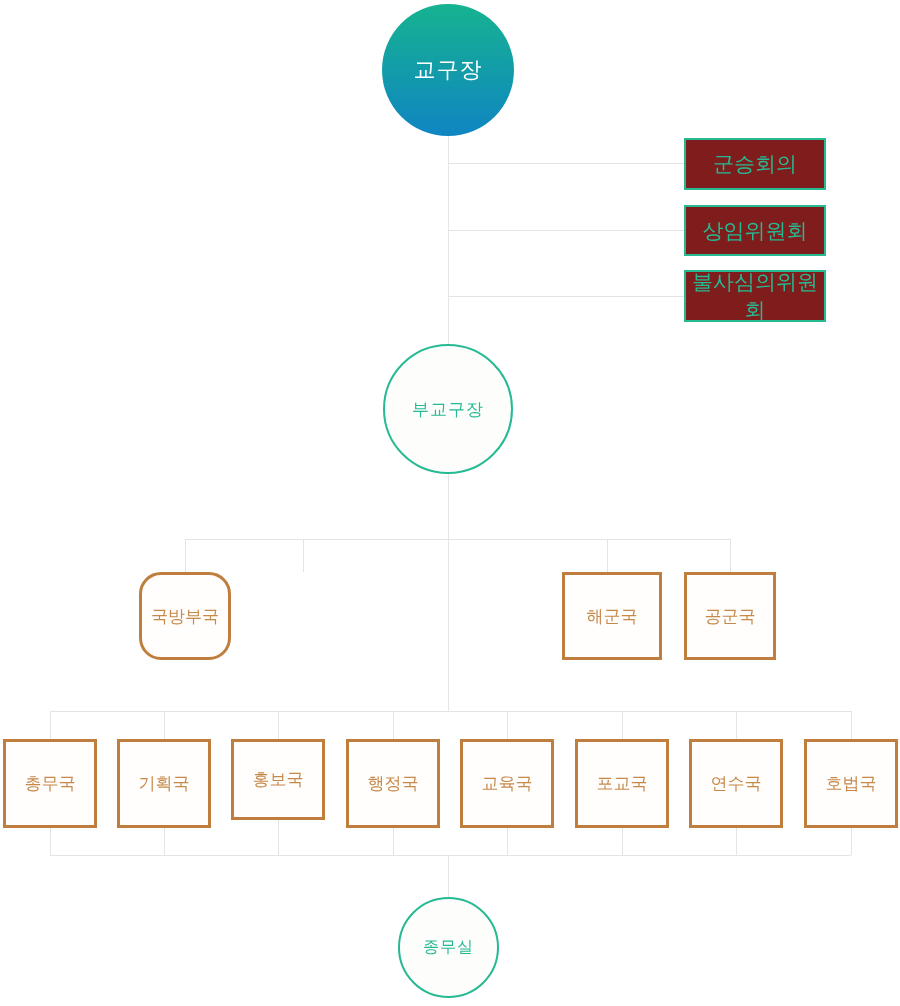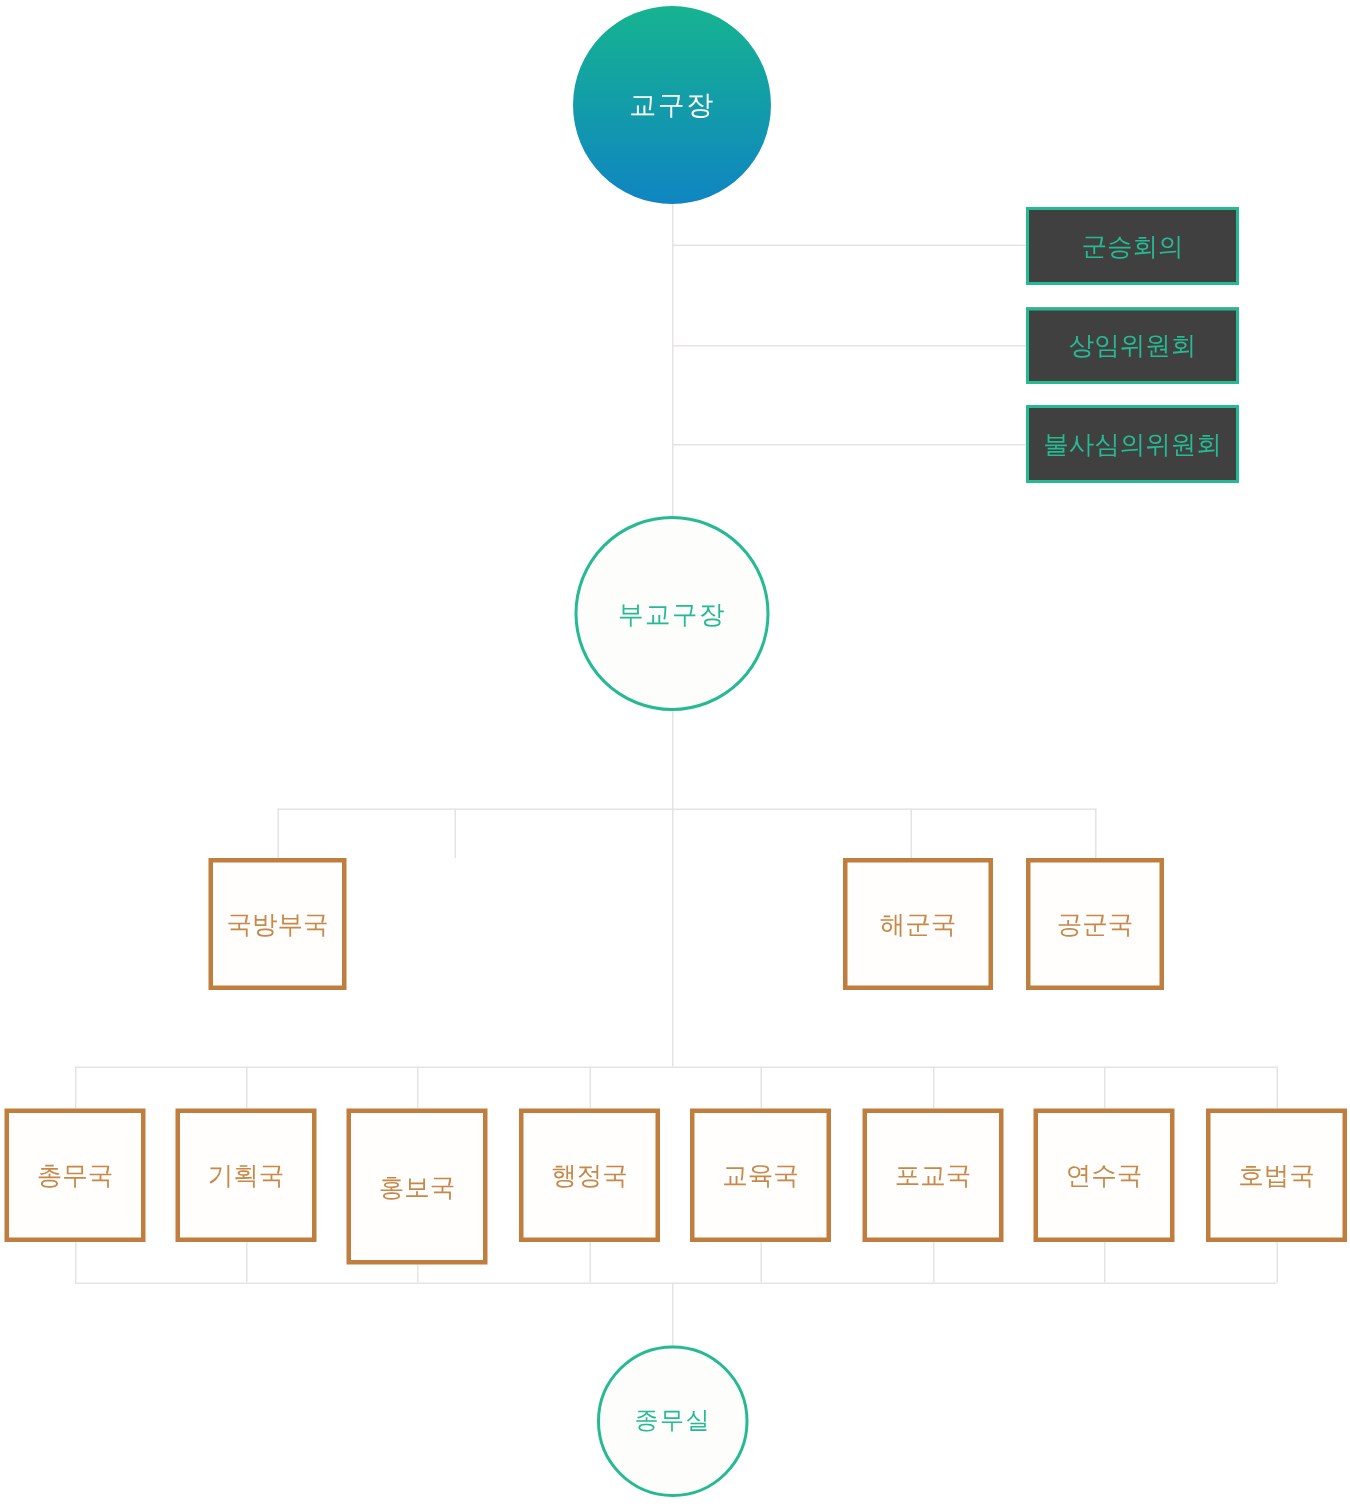--- a/index.html
+++ b/index.html
@@ -28,37 +28,37 @@
     align-items:center;
     justify-content:center;
     box-sizing:border-box;
     text-align:center;
     font-weight:500;
   }
   .circle{border-radius:50%;}
   .root-circle{
     background:linear-gradient(180deg,var(--grad-top) 0%,var(--grad-bottom) 100%);
     color:#ffffff;
-    font-size:18px;
+    font-size:22px;
     letter-spacing:1px;
     font-family:Liberation Mono, monospace;
   }
   .outline-circle{
     background:#fdfdfc;
     border:2px solid var(--teal);
     color:var(--teal);
     font-size:17px;
     letter-spacing:1px;
   }
   .office-circle{font-size:16px;}
   .teal-box{
-    background:#404040;
+    background:#7f1d1d;
     border:2px solid var(--teal);
     color:var(--teal);
-    font-size:17px;
+    font-size:21px;
   }
   .orange-box{
     background:#fffefd;
     border:3px solid var(--orange);
     color:var(--orange-text);
     font-size:17px;
   }
 </style>
 </head>
 <body>
@@ -103,37 +103,37 @@
     <span>상임위원회</span>
   </div>
   <div class="node teal-box" style="left:684px;top:270px;width:142px;height:52px;">
     <span>불사심의위원회</span>
   </div>
 
   <div class="node circle outline-circle" style="left:383px;top:344px;width:130px;height:130px;">
     <span>부교구장</span>
   </div>
 
-  <div class="node orange-box" style="left:139px;top:572px;width:92px;height:88px;">
+  <div class="node orange-box" style="left:139px;top:572px;width:92px;height:88px;border-radius:22px;">
     <span>국방부국</span>
   </div>
   <div class="node orange-box" style="left:562px;top:572px;width:100px;height:88px;">
     <span>해군국</span>
   </div>
   <div class="node orange-box" style="left:3px;top:739px;width:94px;height:89px;">
     <span>총무국</span>
   </div>
 
   <div class="node orange-box" style="left:684px;top:572px;width:92px;height:88px;">
     <span>공군국</span>
   </div>
   <div class="node orange-box" style="left:117px;top:739px;width:94px;height:89px;">
     <span>기획국</span>
   </div>
-  <div class="node orange-box" style="left:231px;top:739px;width:94px;height:104px;">
+  <div class="node orange-box" style="left:231px;top:739px;width:94px;height:81px;">
     <span>홍보국</span>
   </div>
   <div class="node orange-box" style="left:346px;top:739px;width:94px;height:89px;">
     <span>행정국</span>
   </div>
   <div class="node orange-box" style="left:460px;top:739px;width:94px;height:89px;">
     <span>교육국</span>
   </div>
   <div class="node orange-box" style="left:575px;top:739px;width:94px;height:89px;">
     <span>포교국</span>

